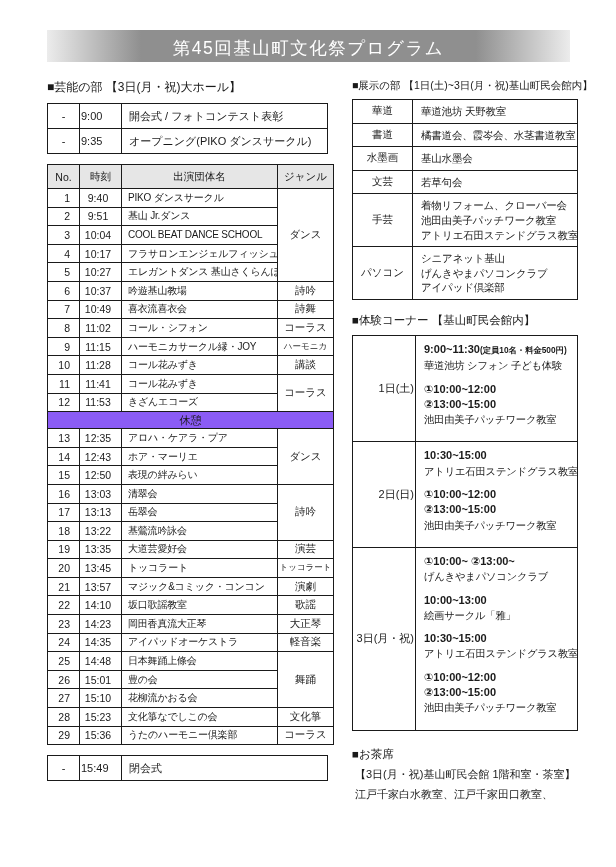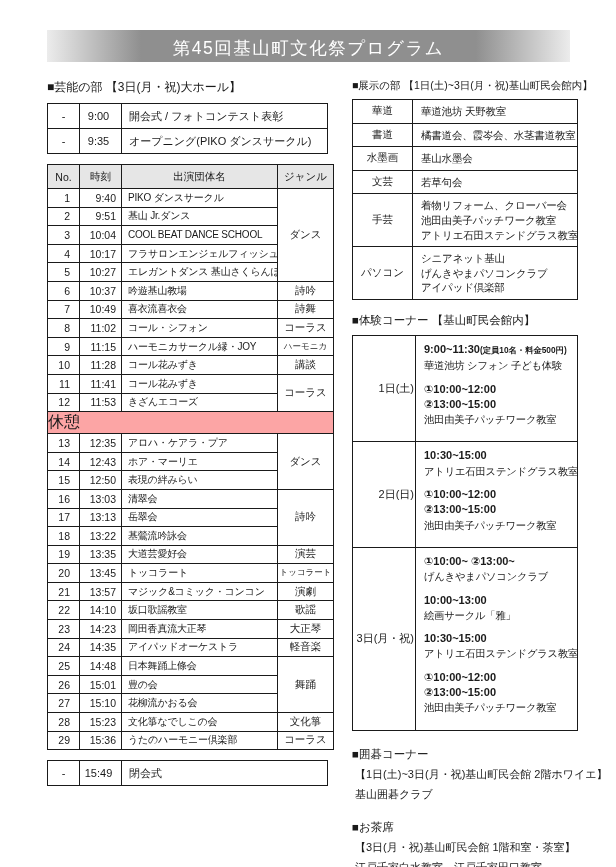--- a/index.html
+++ b/index.html
@@ -25,37 +25,37 @@
   .heading { font-size:12px; margin:0 0 7px 0; white-space:nowrap; }
   .heading.sm { font-size:10.5px; margin-bottom:6px; }
 
   table { border-collapse:collapse; table-layout:fixed; }
   td,th { border:1px solid #1a1a1a; overflow:hidden; }
 
   
   .mini { width:281px; margin-bottom:10px; }
   .mini td { height:22px; font-size:11px; }
   .mini td.c-no   { text-align:center; }
-  .mini td.c-time { text-align:center; padding-right:5px; }
+  .mini td.c-time { text-align:left; padding-right:5px; }
   .mini td.c-name { padding-left:7px; white-space:nowrap; }
   .closing { margin-top:10px; margin-bottom:0; }
 
   
   .main { width:287px; }
   .main th {
     background:#e6e6e6; font-weight:normal; font-size:10.5px; height:21px;
     text-align:center;
   }
   .main td { height:17.6px; font-size:10.5px; padding:0; }
   .main td.c-no   { text-align:right; padding-right:9px; }
-  .main td.c-time { text-align:right; padding-right:5px; }
+  .main td.c-time { text-align:center; padding-right:5px; }
   .main td.c-name { text-align:left; padding-left:6px; font-size:10px; letter-spacing:-0.2px; white-space:nowrap; }
   .main td.c-genre { text-align:center; vertical-align:middle; }
   .main td.c-genre.small { font-size:8.5px; }
-  .main tr.break td { background:#fca5a5; height:16px; font-size:16px; }
+  .main tr.break td { background:#8b5cf6; text-align:center; height:16px; font-size:11px; }
 
   
   .exhibit { width:226px; margin-bottom:13px; }
   .exhibit td { font-size:10.5px; }
   .exhibit td.cat { width:60px; text-align:center; }
   .exhibit td.items { padding:4px 2px 4px 8px; }
   .exhibit .line { line-height:14.6px; white-space:nowrap; letter-spacing:-0.2px; }
 
   
   .exp { width:226px; }
@@ -411,25 +411,20 @@
                 <div class="group">
                   <div class="ln bold">①10:00~12:00</div>
                   <div class="ln bold">②13:00~15:00</div>
                   <div class="ln">池田由美子パッチワーク教室</div>
                 </div>
               </td>
             </tr>
           </tbody>
       </table>
 
-      <div class="textsec">
-        <div class="sec-head">■囲碁コーナー</div>
-        <div class="indent">【1日(土)~3日(月・祝)基山町民会館 2階ホワイエ】</div>
-        <div class="indent">基山囲碁クラブ</div>
-      </div>
 
       <div class="textsec">
         <div class="sec-head">■お茶席</div>
         <div class="indent">【3日(月・祝)基山町民会館 1階和室・茶室】</div>
         <div id="tea-lines">
             <div class="indent">江戸千家白水教室、江戸千家田口教室、</div>
           </div>
       </div>
     </div>
 

